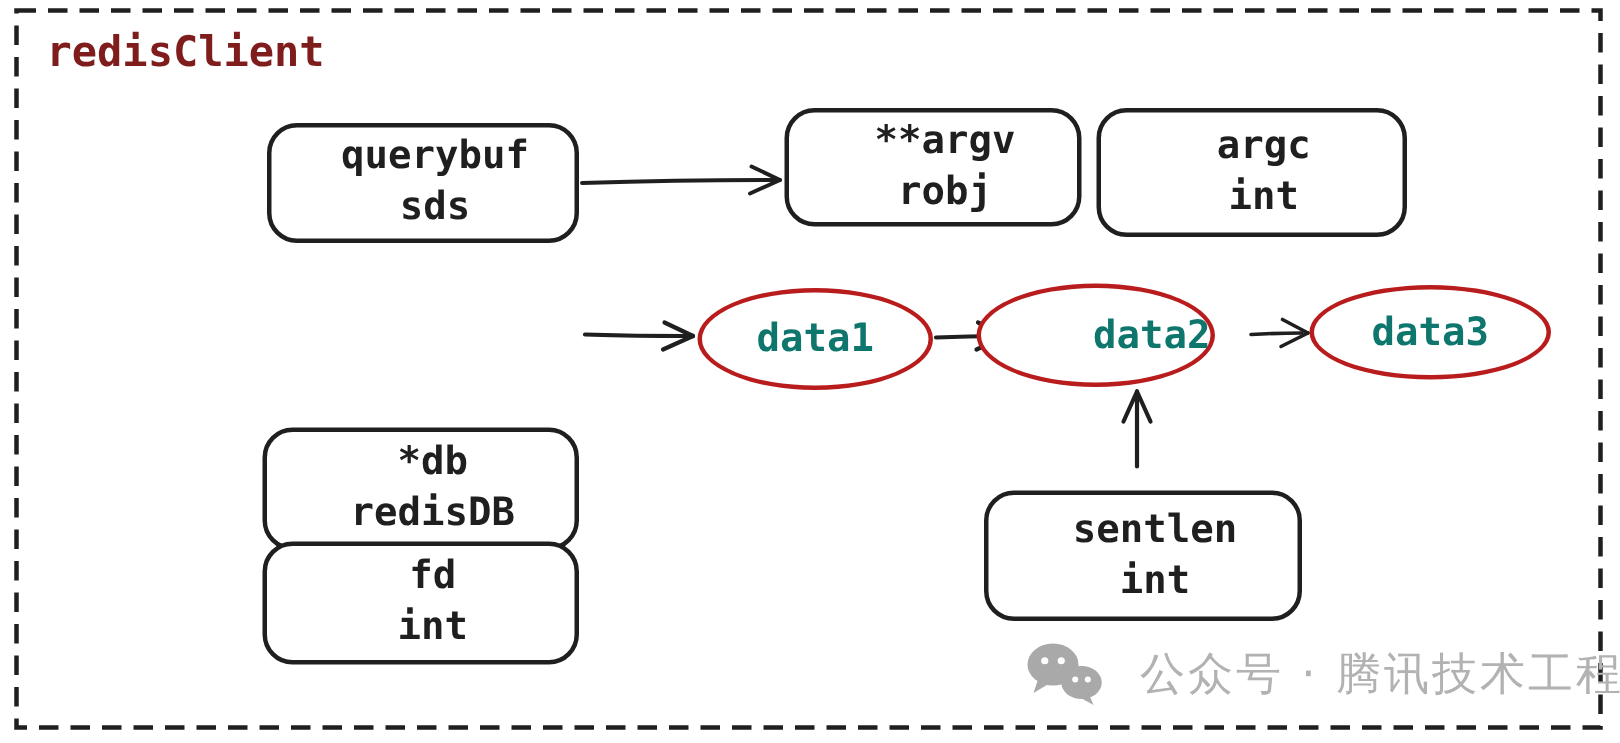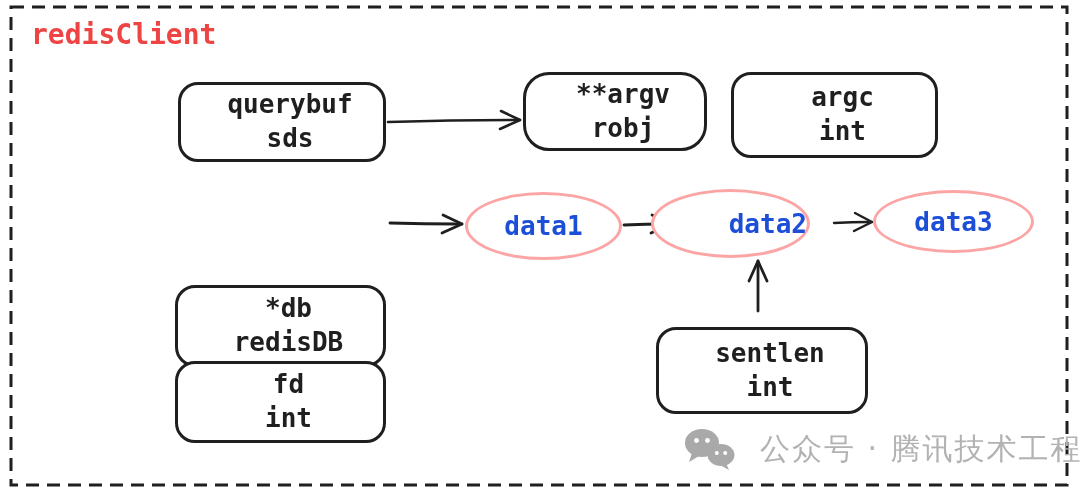--- a/index.html
+++ b/index.html
@@ -6,44 +6,44 @@
   .stage{
     position:relative;
     width:1080px;height:495px;
     background:#ffffff;
     font-family:"DejaVu Sans Mono", monospace;
     overflow:hidden;
   }
   .overlay{position:absolute;left:0;top:0;width:1080px;height:495px;z-index:0;}
   .title{
     position:absolute;left:31px;top:18px;z-index:2;
-    font-size:28px;font-weight:bold;color:#ef4444;letter-spacing:0px;
+    font-size:28px;font-weight:bold;color:#7f1d1d;letter-spacing:0px;
   }
   .node{
     position:absolute;z-index:2;
     background:#ffffff;
     border:3px solid #1f1f1f;
     border-radius:20px;
     display:flex;flex-direction:column;justify-content:center;align-items:center;
     font-size:26px;font-weight:bold;color:#1f1f1f;line-height:1.3;
     box-sizing:border-box;
     padding-left:16px;
   }
   .ellipse{
     position:absolute;z-index:2;
     background:#ffffff;
-    border:3px solid #fca5a5;
+    border:3px solid #b91c1c;
     border-radius:50%;
     display:flex;justify-content:center;align-items:center;
-    font-size:26px;font-weight:bold;color:#1d4ed8;
+    font-size:26px;font-weight:bold;color:#0f766e;
     box-sizing:border-box;
   }
   
   .b-querybuf{left:178px;top:82px;width:208px;height:80px;}
-  .b-argv   {left:523px;top:72px;width:184px;height:79px;border-radius:26px;}
+  .b-argv   {left:523px;top:72px;width:198px;height:79px;}
   .b-argc   {left:731px;top:72px;width:207px;height:86px;}
   .b-reply  {left:177px;top:183px;width:211px;height:84px;}
   .b-db     {left:175px;top:285px;width:211px;height:82px;}
   .b-fd     {left:175px;top:361px;width:211px;height:82px;}
   .b-sentlen{left:656px;top:327px;width:212px;height:87px;}
   
   .e-data1{left:465px;top:192px;width:157px;height:68px;}
   .e-data2{left:651px;top:189px;width:159px;height:69px;justify-content:flex-end;}
   .e-data3{left:873px;top:190px;width:161px;height:63px;}
   .watermark{

